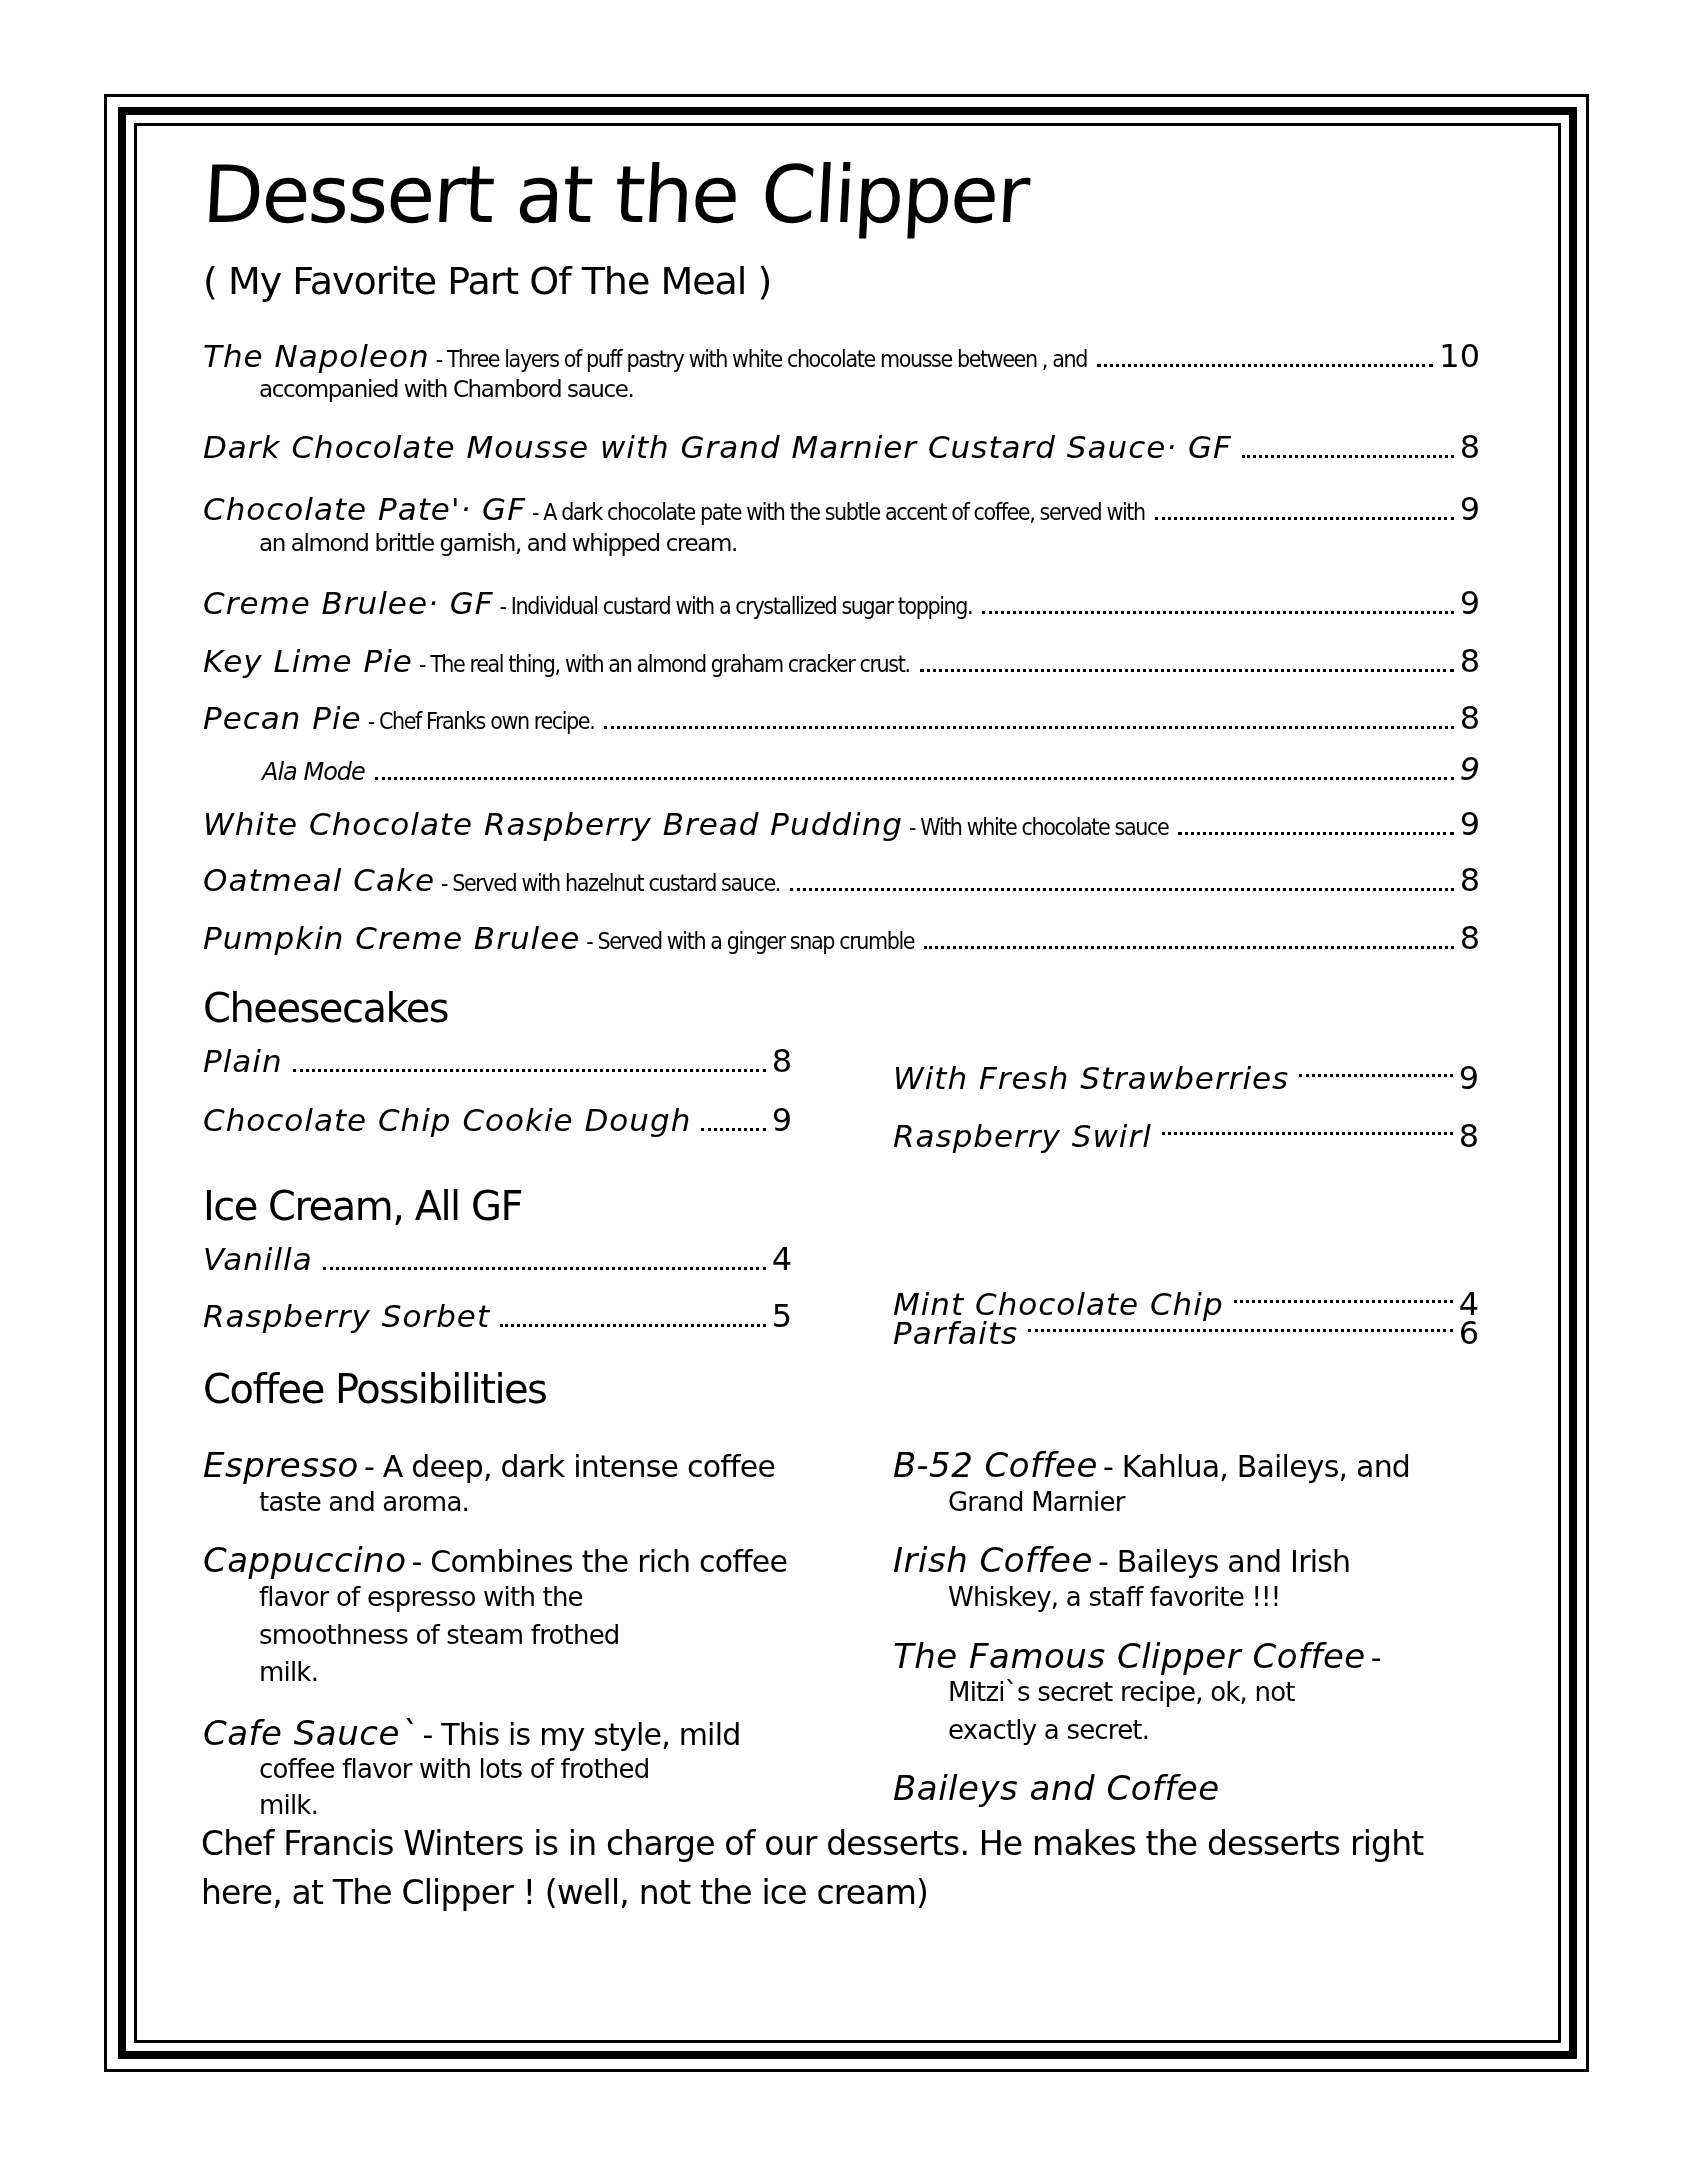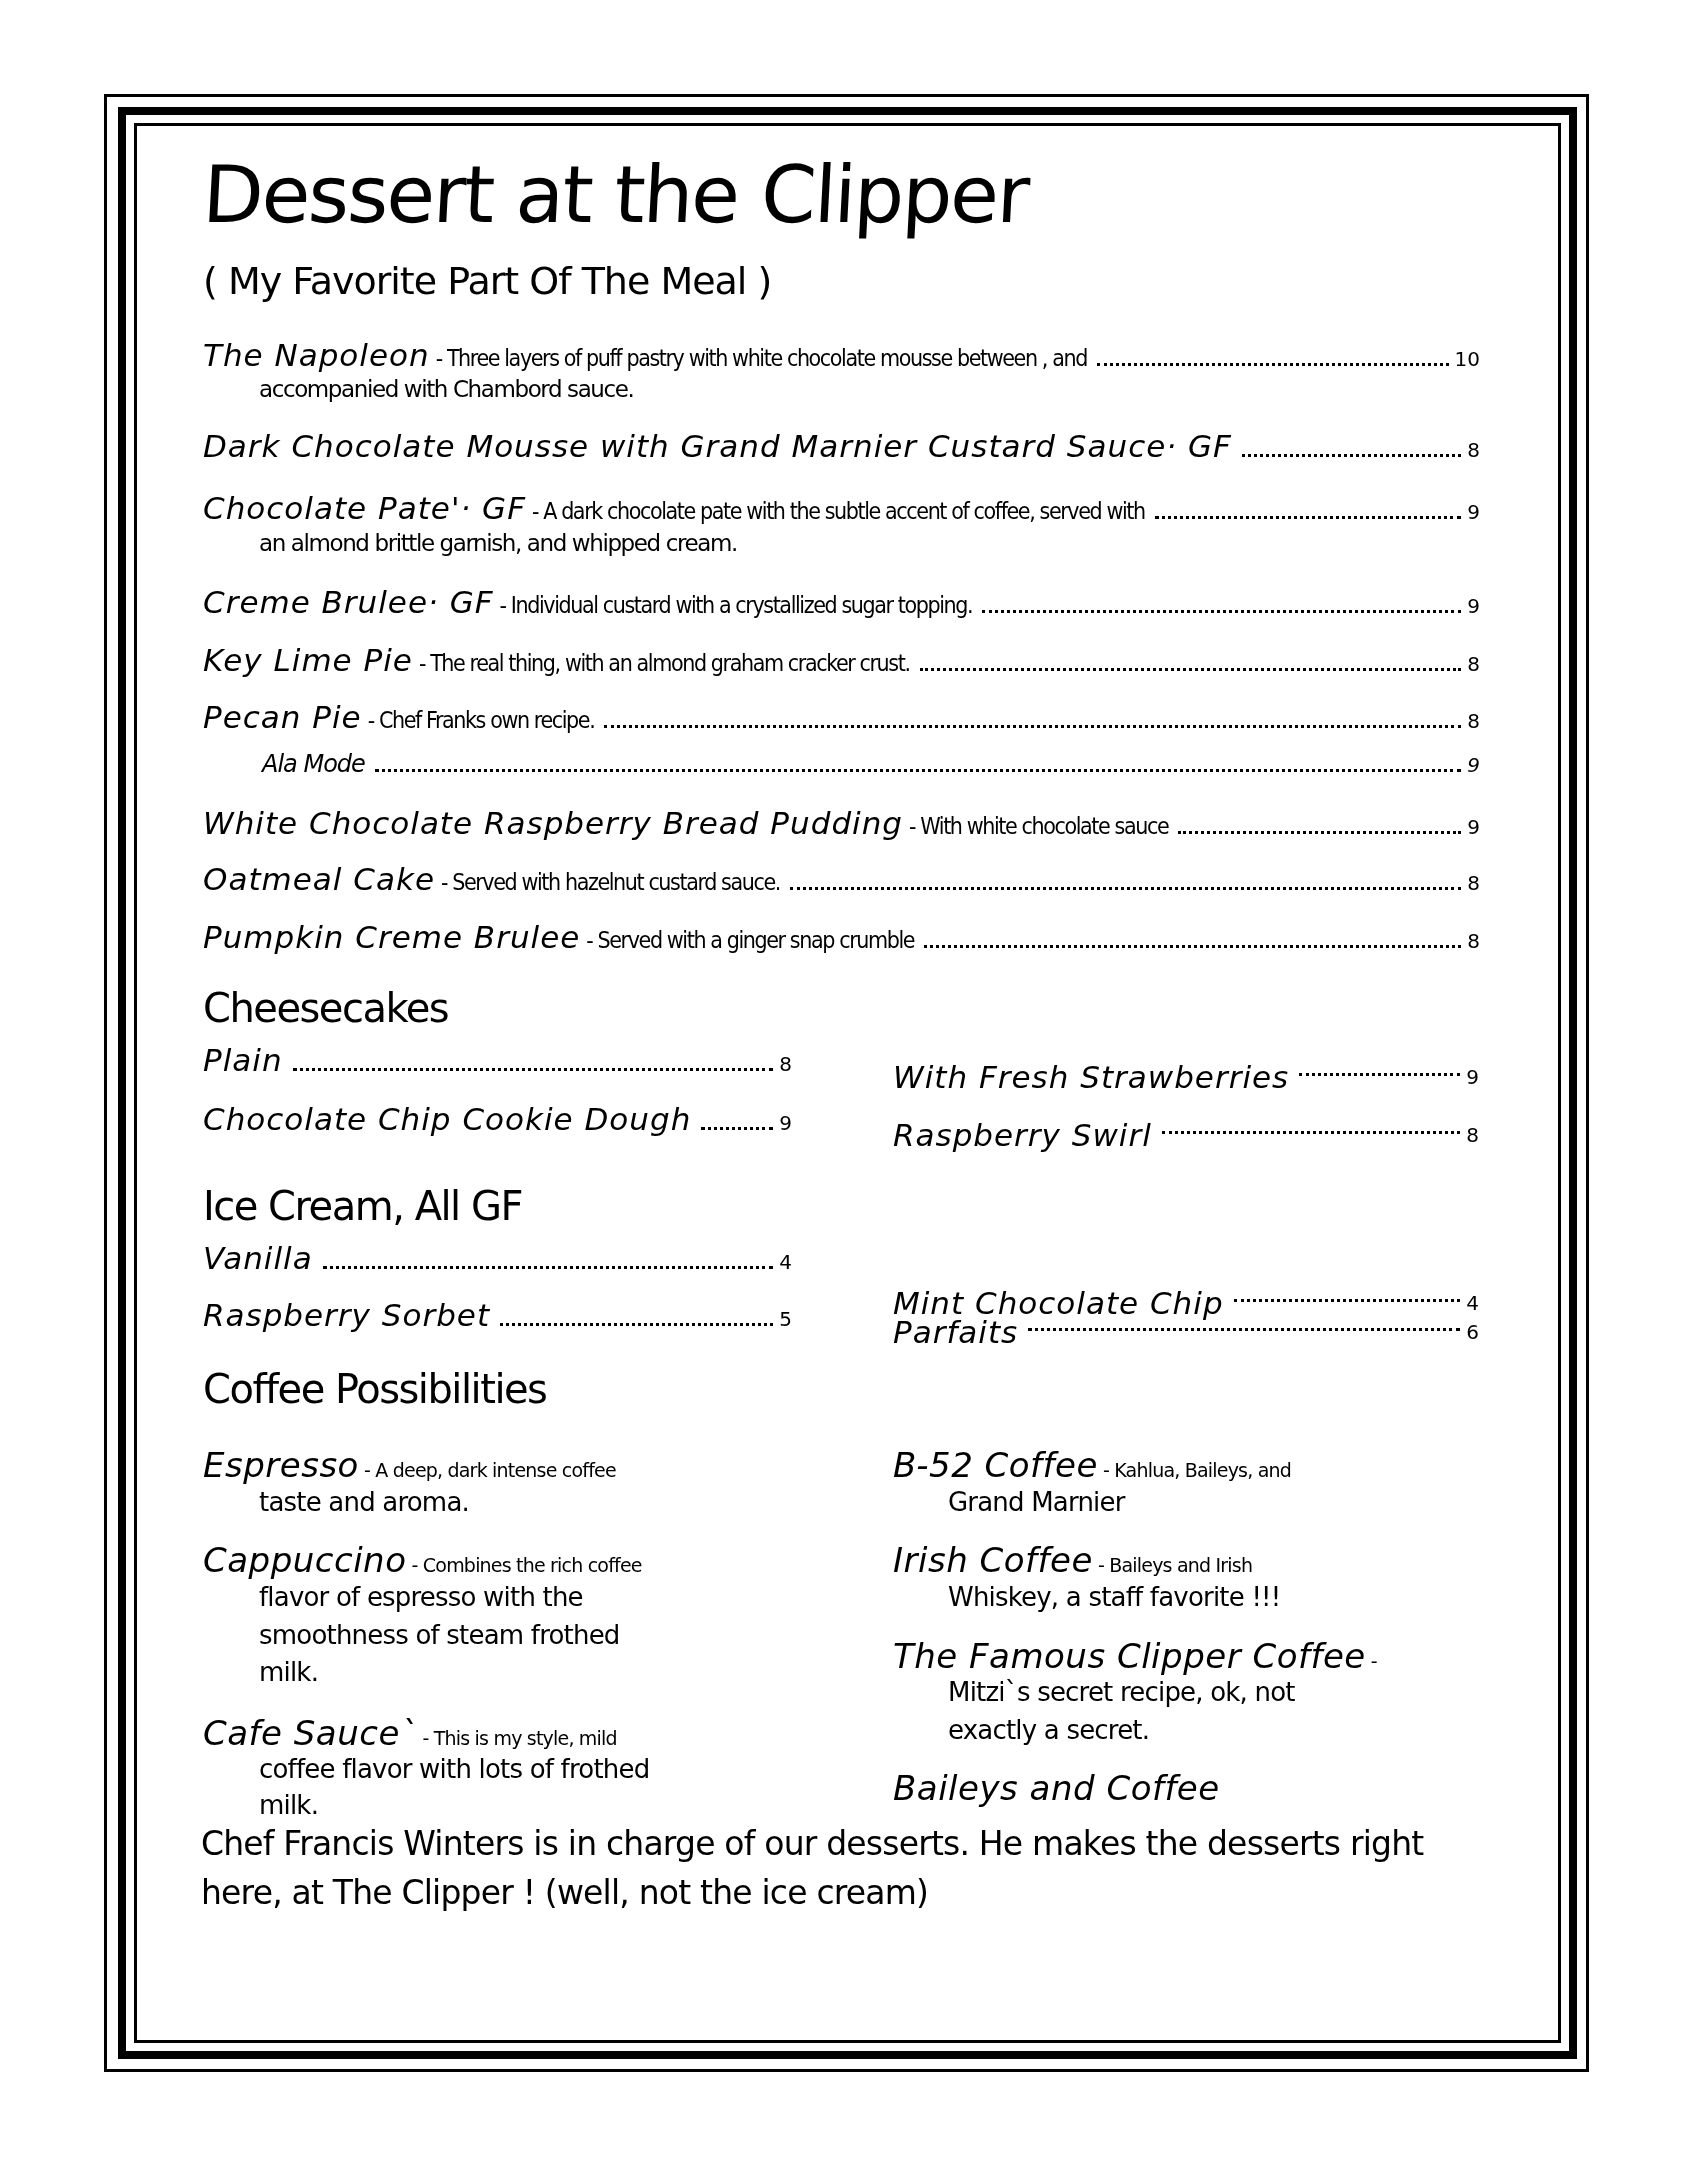--- a/index.html
+++ b/index.html
@@ -15,27 +15,27 @@
   .subtitle { left: 203px; top: 259px; font-size: 38px; letter-spacing: -1px; }
 
   .row { position: absolute; display: flex; align-items: baseline; }
   .full { left: 203px; width: 1277px; }
   .lcol { left: 203px; width: 589px; }
   .rcol { left: 893px; width: 586px; align-items: center; }
   .name { font-family: "DejaVu Sans", sans-serif; font-style: italic; font-size: 31px; letter-spacing: 1px; white-space: nowrap; }
   .desc { font-family: "DejaVu Sans Condensed", "DejaVu Sans", sans-serif; font-size: 23px; letter-spacing: -1.4px; white-space: nowrap; margin-left: 6px; }
   .sub { font-size: 24px; letter-spacing: -1px; white-space: nowrap; padding-left: 59px; }
   .dots { flex: 1; border-bottom: 3px dotted #000; margin: 0 6px 6px 10px; min-width: 20px; height: 0; }
-  .price { font-size: 20px; white-space: nowrap; }
+  .price { font-size: 32px; white-space: nowrap; }
   .cont { position: absolute; left: 259px; font-size: 23px; letter-spacing: -1.4px; white-space: nowrap; }
 
   .section { position: absolute; left: 203px; font-size: 40px; letter-spacing: -1.5px; white-space: nowrap; }
 
   .cname { font-style: italic; font-size: 34px; letter-spacing: 0.5px; white-space: nowrap; }
-  .cdesc { font-size: 19px; letter-spacing: -0.8px; white-space: nowrap; }
+  .cdesc { font-size: 30px; letter-spacing: -0.8px; white-space: nowrap; }
   .cline { position: absolute; font-size: 26px; letter-spacing: -0.8px; white-space: nowrap; }
 
   .footer { position: absolute; left: 201px; font-size: 33px; letter-spacing: -0.8px; white-space: nowrap; }
 </style>
 </head>
 <body>
 
 <div class="frame frame-outer"></div>
 <div class="frame frame-middle"></div>
 <div class="frame frame-inner"></div>

